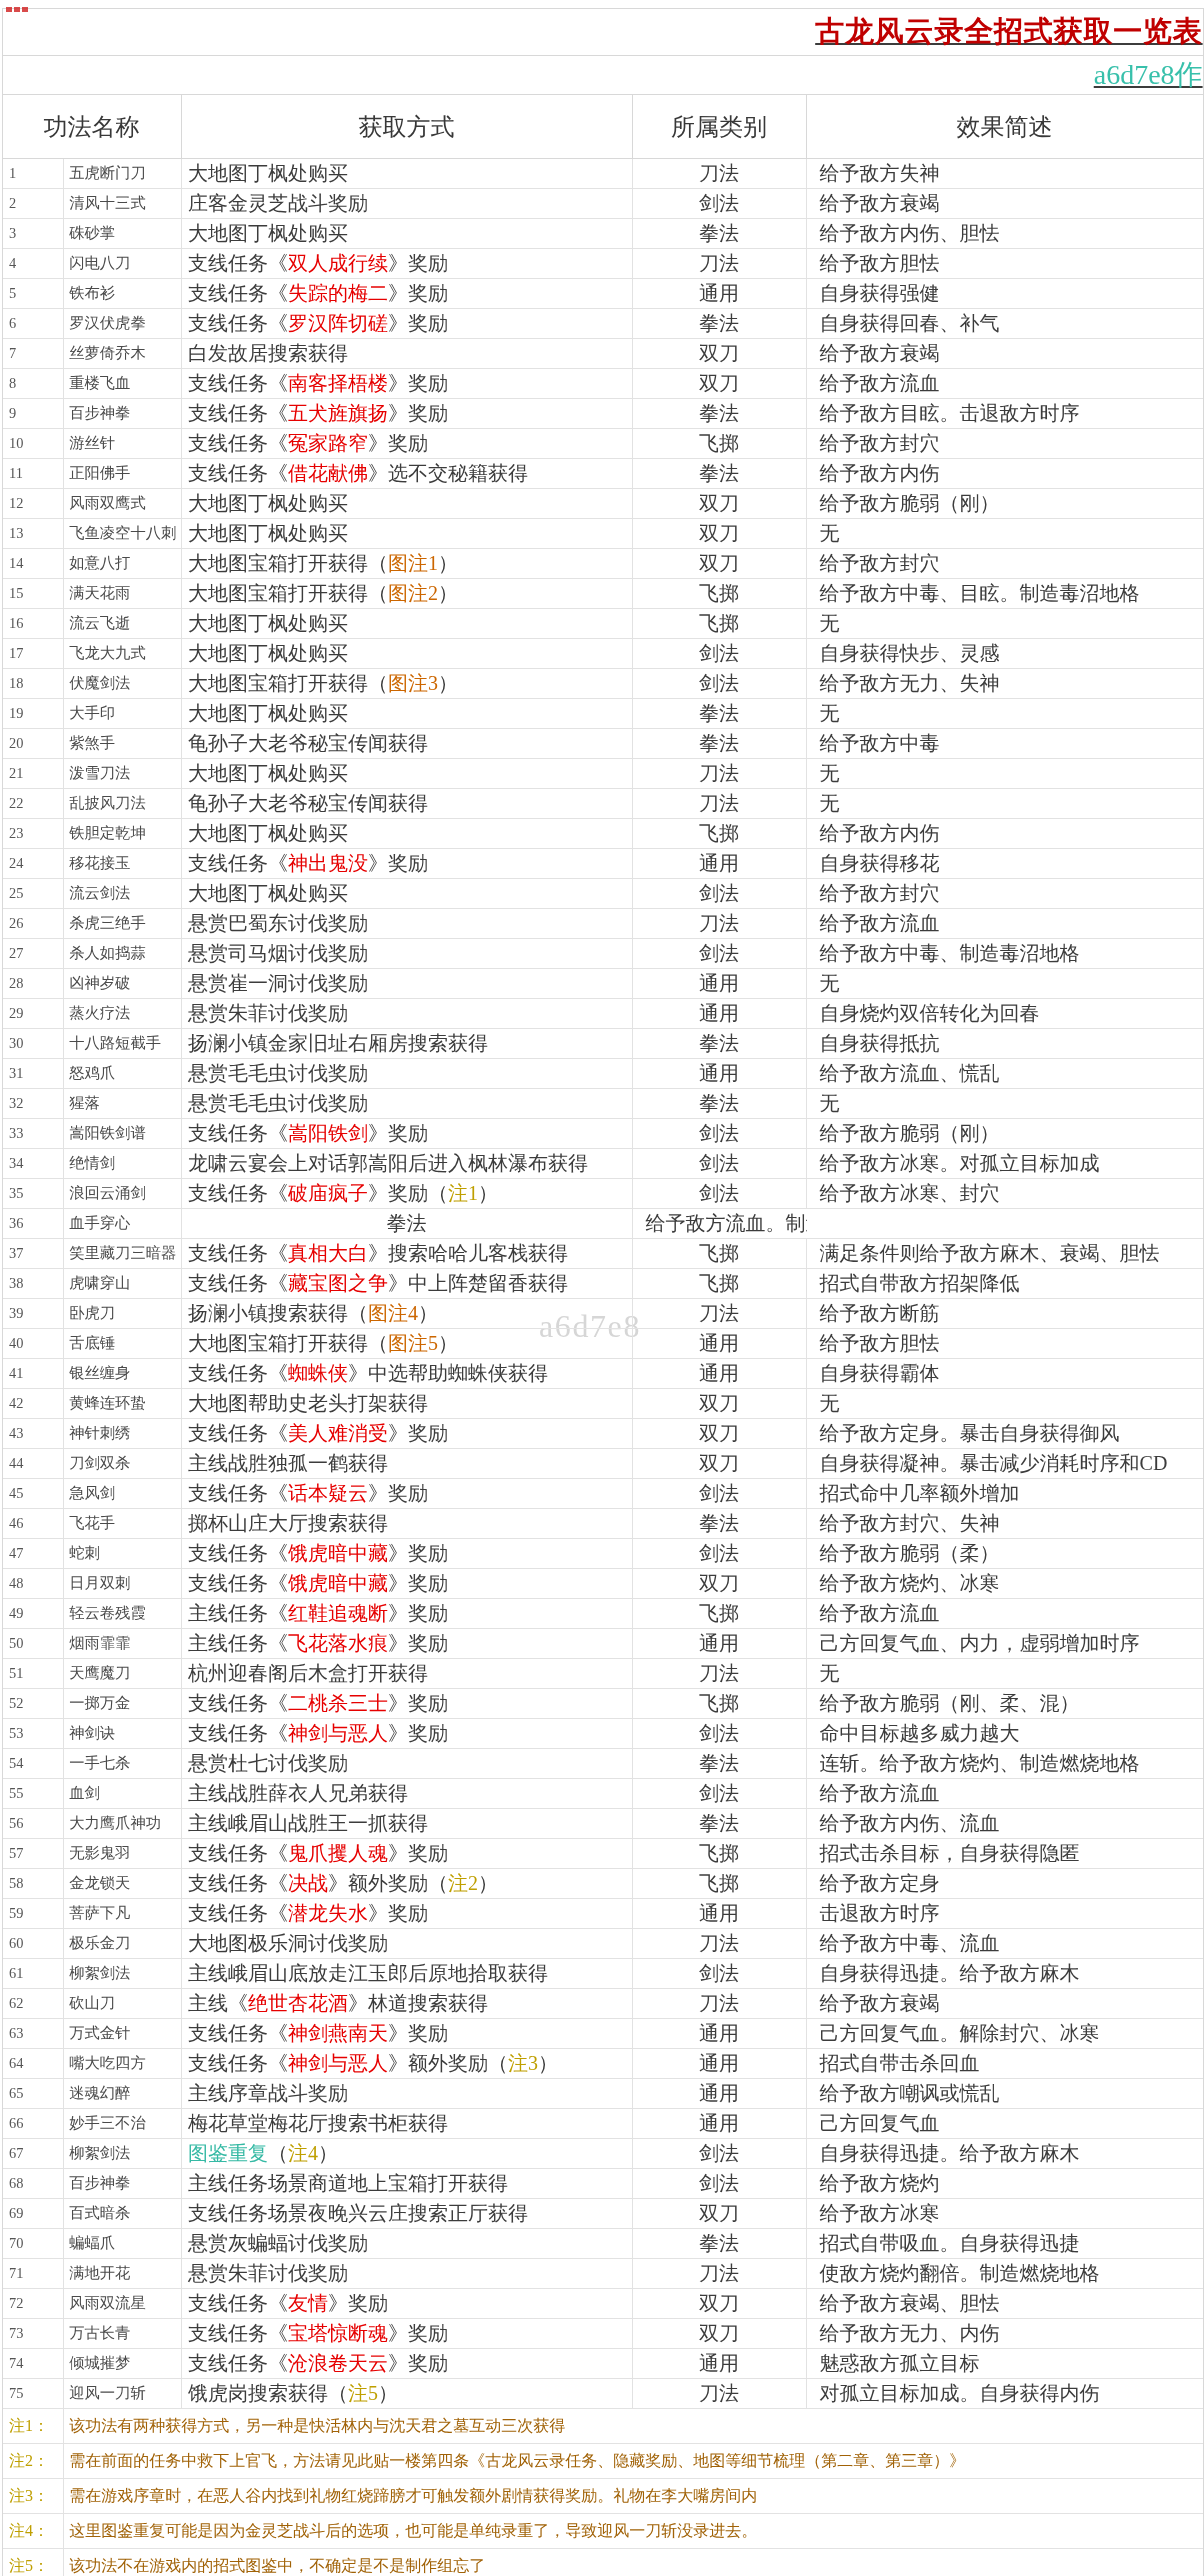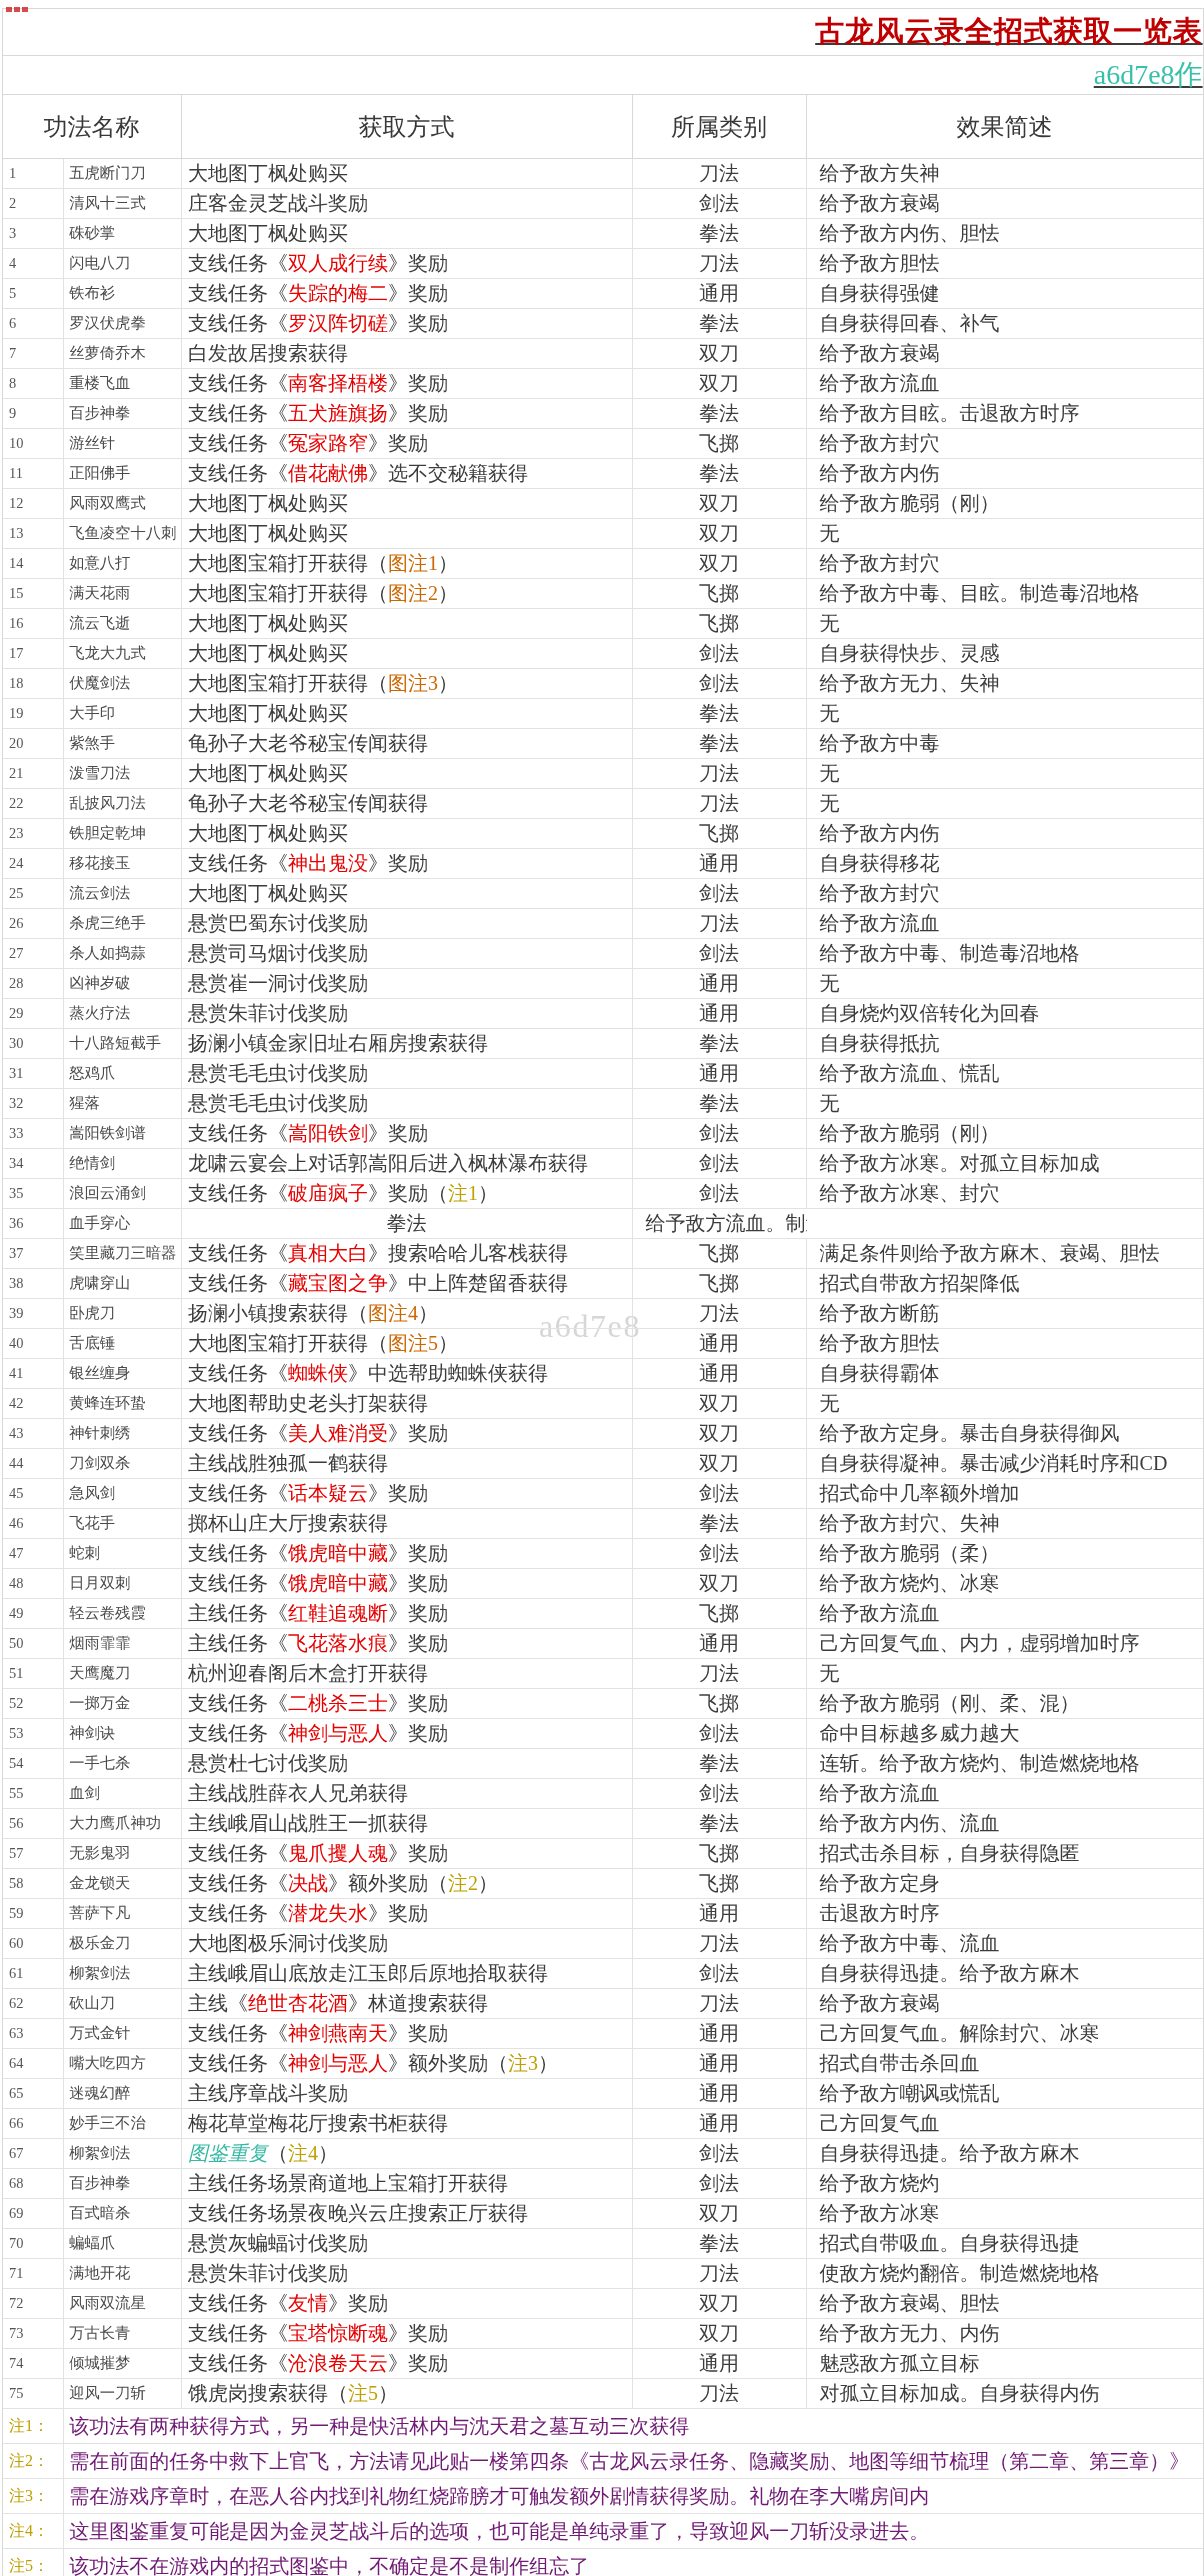--- a/index.html
+++ b/index.html
@@ -49,33 +49,33 @@
   }
   .cell:last-child{border-right:none;}
   .c-no{font-size:14.4px;color:#555;padding-left:6.4px;}
   .c-name{font-size:15.3px;color:#4a4a4a;padding-left:5.6px;}
   .c-acq{font-size:20px;color:#3c3c3c;padding-left:6.4px;}
   .c-cat{font-size:20px;color:#3c3c3c;justify-content:center;padding-left:0;}
   .c-eff{font-size:20px;color:#3c3c3c;padding-left:13px;}
   .seg-r{color:#e60000;}
   .seg-o{color:#cc6600;}
   .seg-g{color:#bf9f00;}
-  .seg-t{color:#35b9a4;font-style:italic;}
+  .seg-t{color:#35b9a4;}
   .note-row{
     box-sizing:border-box;height:35px;border-bottom:0.8px solid #e2e2e2;
     display:grid;grid-template-columns:61px 1139px;
   }
   .note-row:last-child{border-bottom:none;}
   .note-label{
     box-sizing:border-box;display:flex;align-items:center;padding-left:6.4px;
     font-size:16px;color:#bf9f00;border-right:0.8px solid #e2e2e2;white-space:nowrap;
   }
   .note-text{
     box-sizing:border-box;display:flex;align-items:center;padding-left:5.6px;
-    font-size:20px;color:#701a75;white-space:nowrap;overflow:hidden;
+    font-size:16px;color:#a16207;white-space:nowrap;overflow:hidden;
   }
 </style>
 </head>
 <body>
 
 <div class="watermark">a6d7e8</div>
 
 <div class="remnant"><i></i><i></i><i></i></div>
 
 <div class="sheet">

